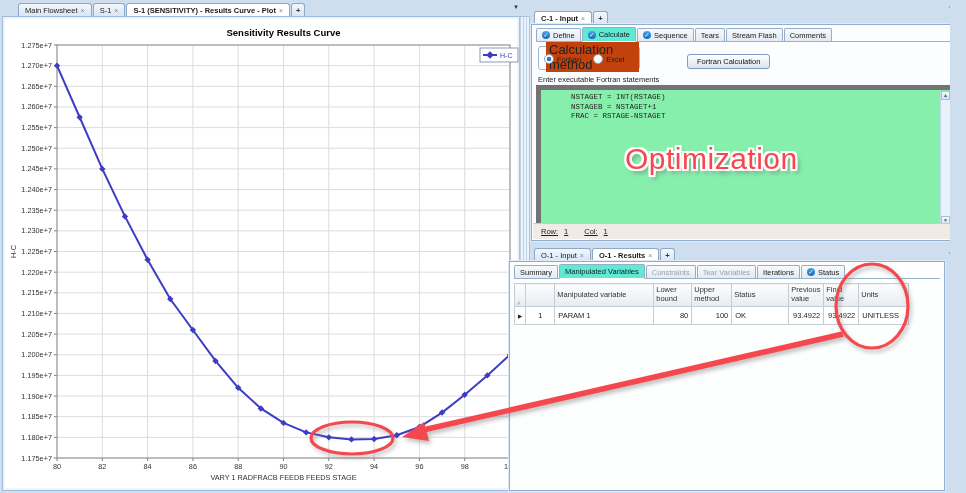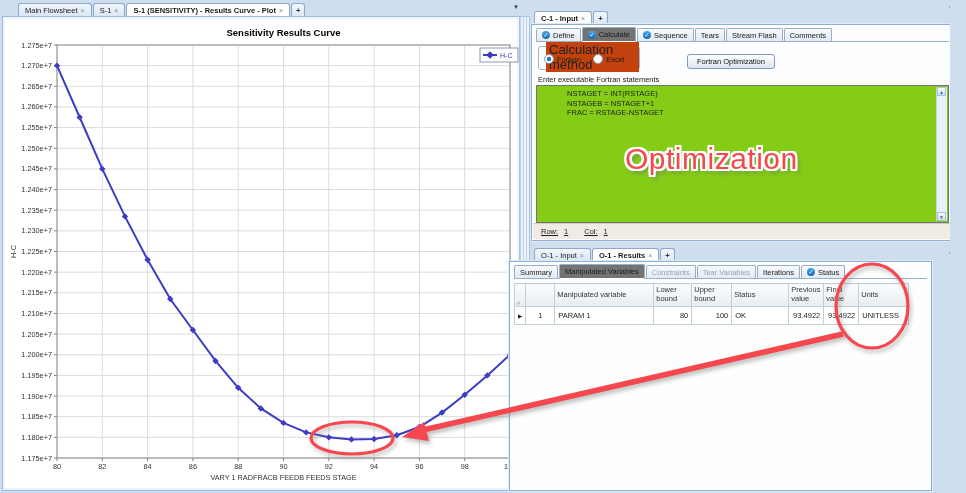--- a/index.html
+++ b/index.html
@@ -16,45 +16,45 @@
 
   
   .plot-panel{position:absolute;left:2px;top:16px;width:516px;height:473px;background:#fff;
               border:1px solid #9ebbdb;box-shadow:inset 0 0 0 2px #eef4fb;}
   .stripes{position:absolute;left:519px;top:16px;width:9px;height:473px;border:1px solid #aac2dc;
            background:repeating-linear-gradient(90deg,#bed3e9 0px,#bed3e9 1px,#ecf3fa 1px,#ecf3fa 3px);}
   #plot-svg{position:absolute;left:0;top:0;}
   #plot-svg text{font-family:"Liberation Sans",sans-serif;}
 
   
-  .panel{position:absolute;background:#fbfdff;border:1px solid #8fafd2;box-shadow:0 0 0 1px #dfeaf6;}
+  .panel{position:absolute;background:#fbfdff;border:1px solid #8fafd2;box-shadow:0 0 0 1px #dfeaf6;padding-left:13px;}
   .panel-top{left:531px;top:24px;width:421px;height:215px;}
   .panel-bottom{left:509px;top:261px;width:421px;height:228px;background:#fdfefe;}
 
   .innertabs{position:absolute;display:flex;align-items:flex-end;border-bottom:1px solid #9ab1c9;font-size:7.5px;color:#1a1a1a;}
   .innertab{display:flex;align-items:center;gap:3px;height:13px;box-sizing:border-box;padding:0 5px;margin-right:1px;
             border:1px solid #98aec6;border-bottom:none;border-radius:2px 2px 0 0;background:linear-gradient(#f8fafc,#e2eaf3);white-space:nowrap;}
-  .innertab.active{background:#737373;height:15px;margin-bottom:-1px;border-bottom:1px solid #fff;}
+  .innertab.active{background:#5eead4;height:15px;margin-bottom:-1px;border-bottom:1px solid #fff;}
   .innertab.disabled{color:#99a3ad;}
   .chk{width:8px;height:8px;border-radius:50%;background:linear-gradient(#4aa8e8,#1668b8);color:#fff;font-size:6px;
        line-height:8px;text-align:center;display:inline-block;}
 
   .groupbox{position:absolute;left:6px;top:21px;width:100px;height:22px;border:1px solid #9cb6d4;border-radius:3px;}
   .gb-label{position:absolute;top:-5px;left:7px;background:#c2410c;padding:0 3px;font-size:13px;color:#222;}
   .radio-row{position:absolute;left:5px;top:7px;display:flex;align-items:center;font-size:7.5px;color:#222;}
   .radio{width:8px;height:8px;border-radius:50%;border:1px solid #8aa0b8;background:#fff;display:inline-block;margin-right:3px;}
   .radio.sel{background:radial-gradient(circle,#2f78c0 0,#2f78c0 2px,#fff 2.6px);}
   .radio-label{margin-right:12px;}
 
   .btn{position:absolute;left:155px;top:29px;height:15px;line-height:13px;padding:0 9px;font-size:7.5px;color:#111;
        border:1px solid #7a9cc4;border-radius:3px;background:linear-gradient(#ffffff,#dde4ec);}
 
   .stmt-label{position:absolute;left:6px;top:50px;font-size:7.5px;color:#222;}
-  .codebox{position:absolute;left:4px;top:60px;width:411px;height:136px;background:#84cc16;border:1px solid #737373;
-           font-family:Liberation Sans, sans-serif;font-size:7.5px;color:#222;}
+  .codebox{position:absolute;left:4px;top:60px;width:411px;height:136px;background:#86efac;border:5px solid #737373;
+           font-family:Liberation Mono, monospace;font-size:7.5px;color:#222;}
   .code-line{padding-left:30px;line-height:9.5px;white-space:pre;}
   .code-line:first-child{padding-top:3px;}
   .vscroll{position:absolute;top:1px;right:1px;bottom:1px;width:10px;background:#e8f0fa;border-left:1px solid #c4d6ea;}
   .sarrow{position:absolute;left:0;width:9px;height:9px;background:linear-gradient(#f6faff,#cfe0f2);border:1px solid #a8c0dc;
           font-size:5px;line-height:9px;text-align:center;color:#41658f;box-sizing:border-box;}
   .sarrow.up{top:0;}
   .sarrow.down{bottom:0;}
 
   .statusbar{position:absolute;left:1px;right:1px;bottom:1px;height:15px;background:#f0ebe4;border-top:1px solid #d2cabd;
              font-size:7.5px;color:#222;line-height:15px;padding-left:8px;}
@@ -274,21 +274,21 @@
     <div class="groupbox">
       <span class="gb-label">Calculation method</span>
       <div class="radio-row">
         <span class="radio sel"></span>
         <span class="radio-label">Fortran</span>
         <span class="radio"></span>
         <span class="radio-label">Excel</span>
       </div>
     </div>
 
-    <button class="btn">Fortran Optimization</button>
+    <button class="btn">Fortran Calculation</button>
 
     <div class="stmt-label">Enter executable Fortran statements</div>
 
     <div class="codebox">
       <div class="code-line">NSTAGET = INT(RSTAGE)</div>
       <div class="code-line">NSTAGEB = NSTAGET+1</div>
       <div class="code-line">FRAC = RSTAGE-NSTAGET</div>
       <div class="vscroll">
         <div class="sarrow up">▲</div>
         <div class="sarrow down">▼</div>
@@ -350,21 +350,21 @@
             <col style="width:50px">
         </colgroup>
         <thead>
           <tr>
             <th>
                 <span class="corner">◢</span>
               </th>
             <th></th>
             <th>Manipulated variable</th>
             <th>Lower bound</th>
-            <th>Upper bound</th>
+            <th>Upper method</th>
             <th>Status</th>
             <th>Previous value</th>
             <th class="hl">Final value</th>
             <th>Units</th>
           </tr>
         </thead>
         <tbody>
           <tr>
             <td class="sel-cell"><span>▶</span></td>
             <td class="c">1</td>

